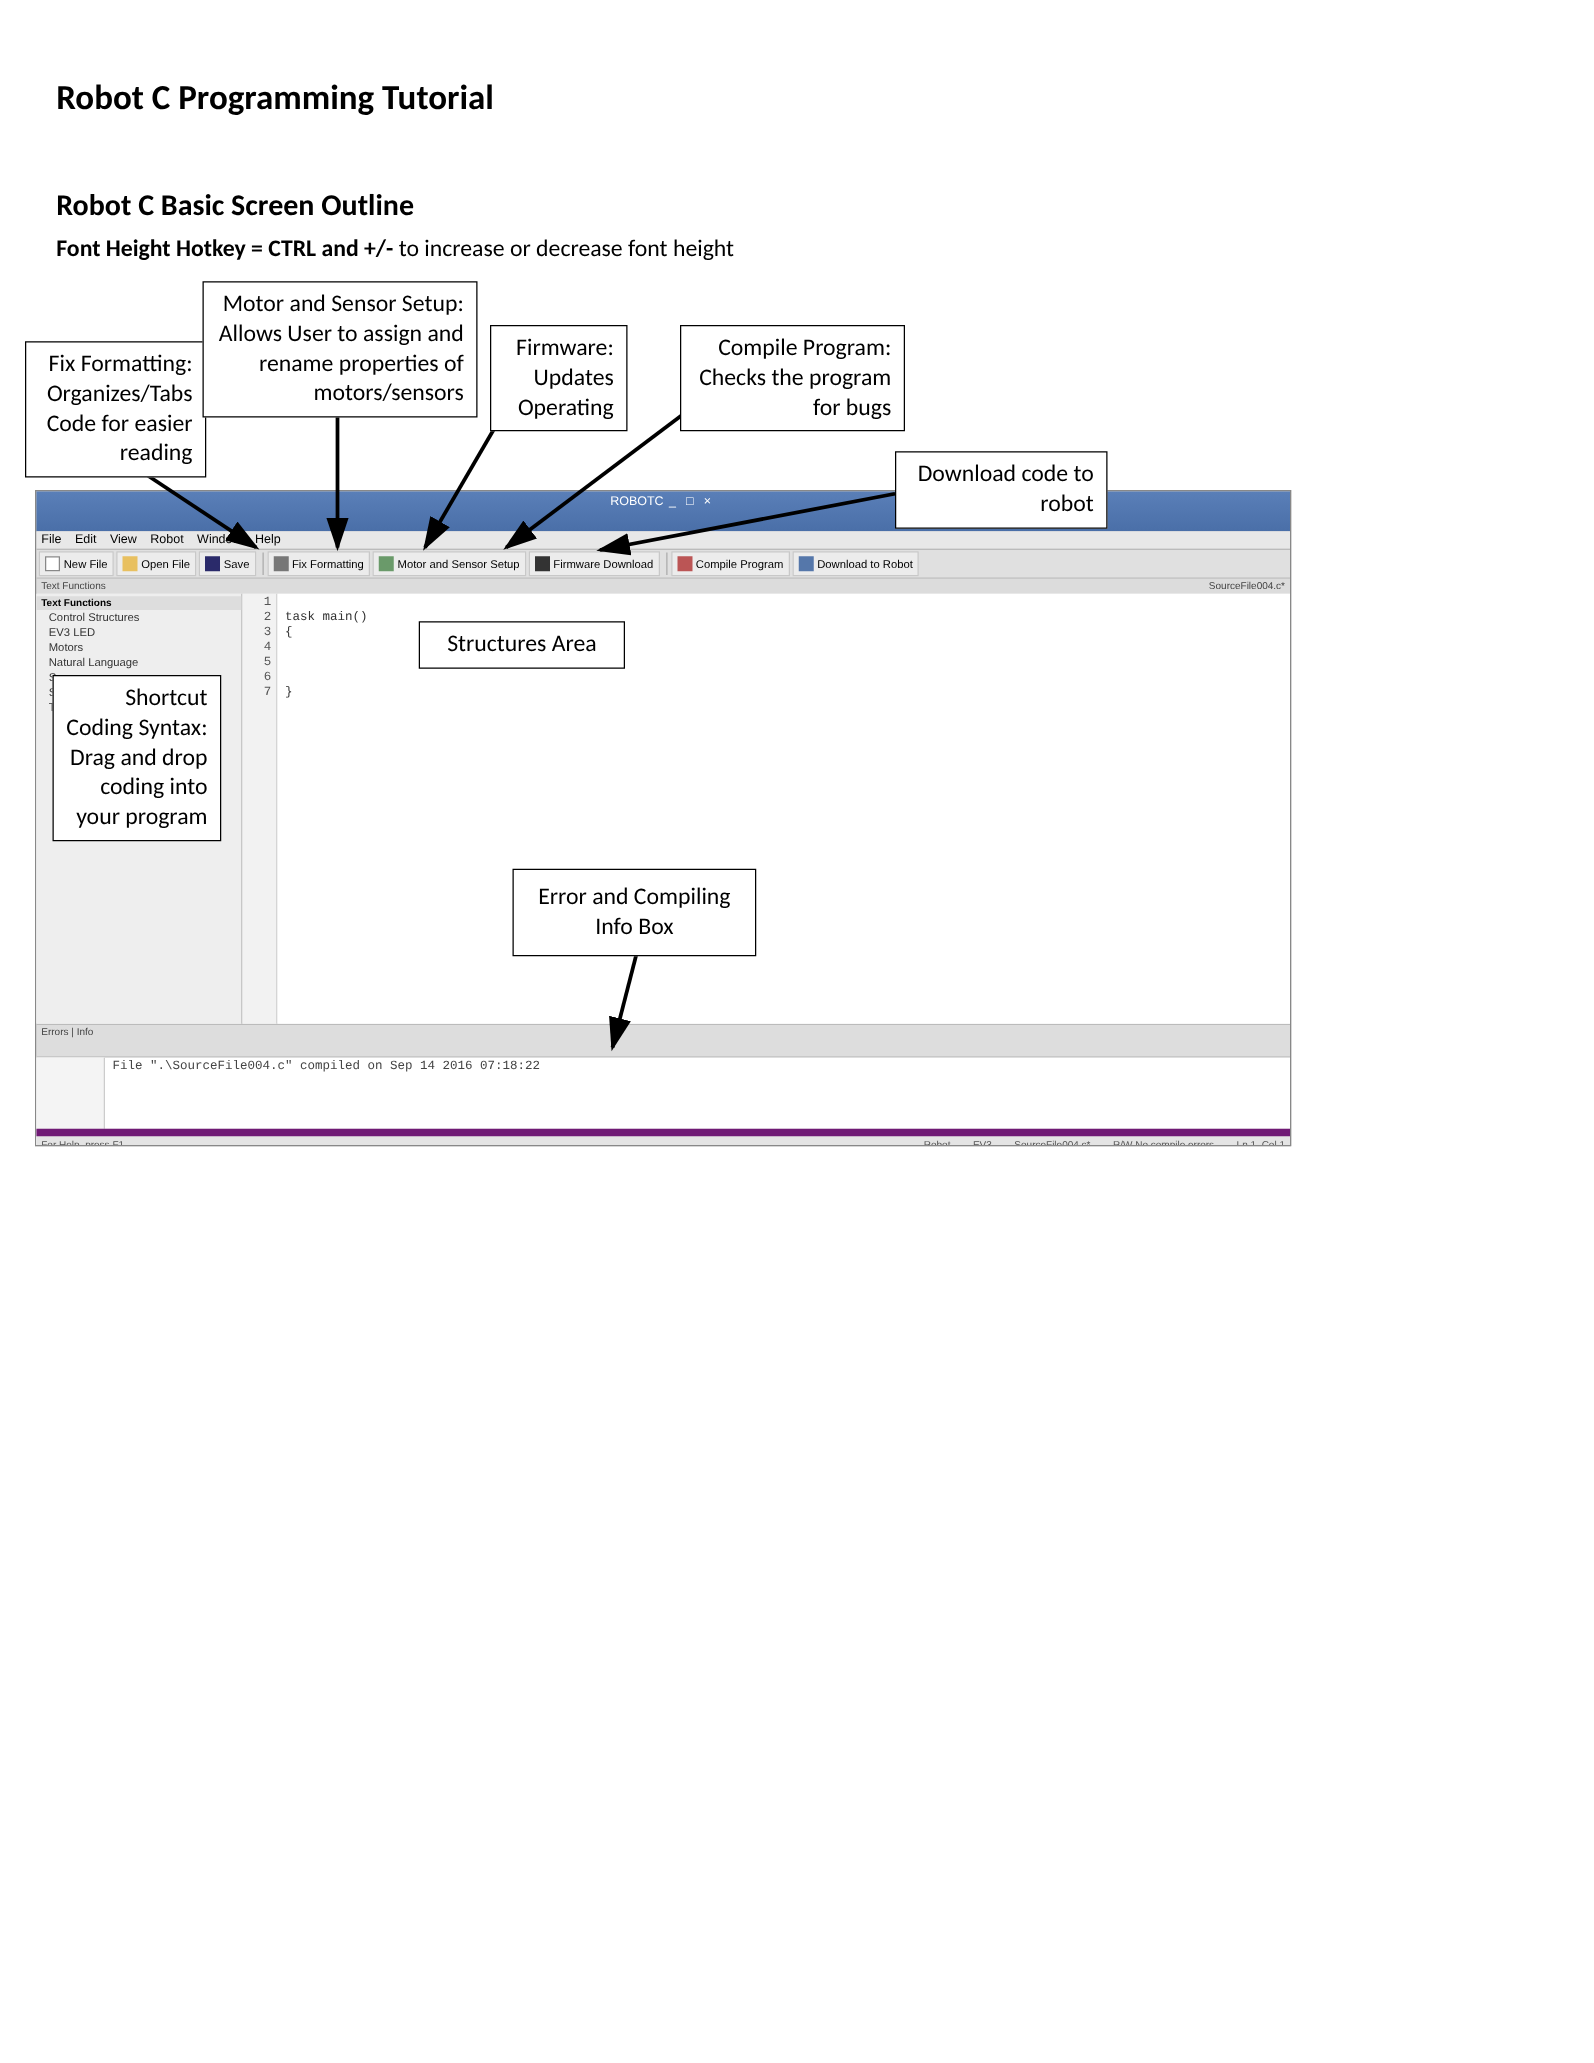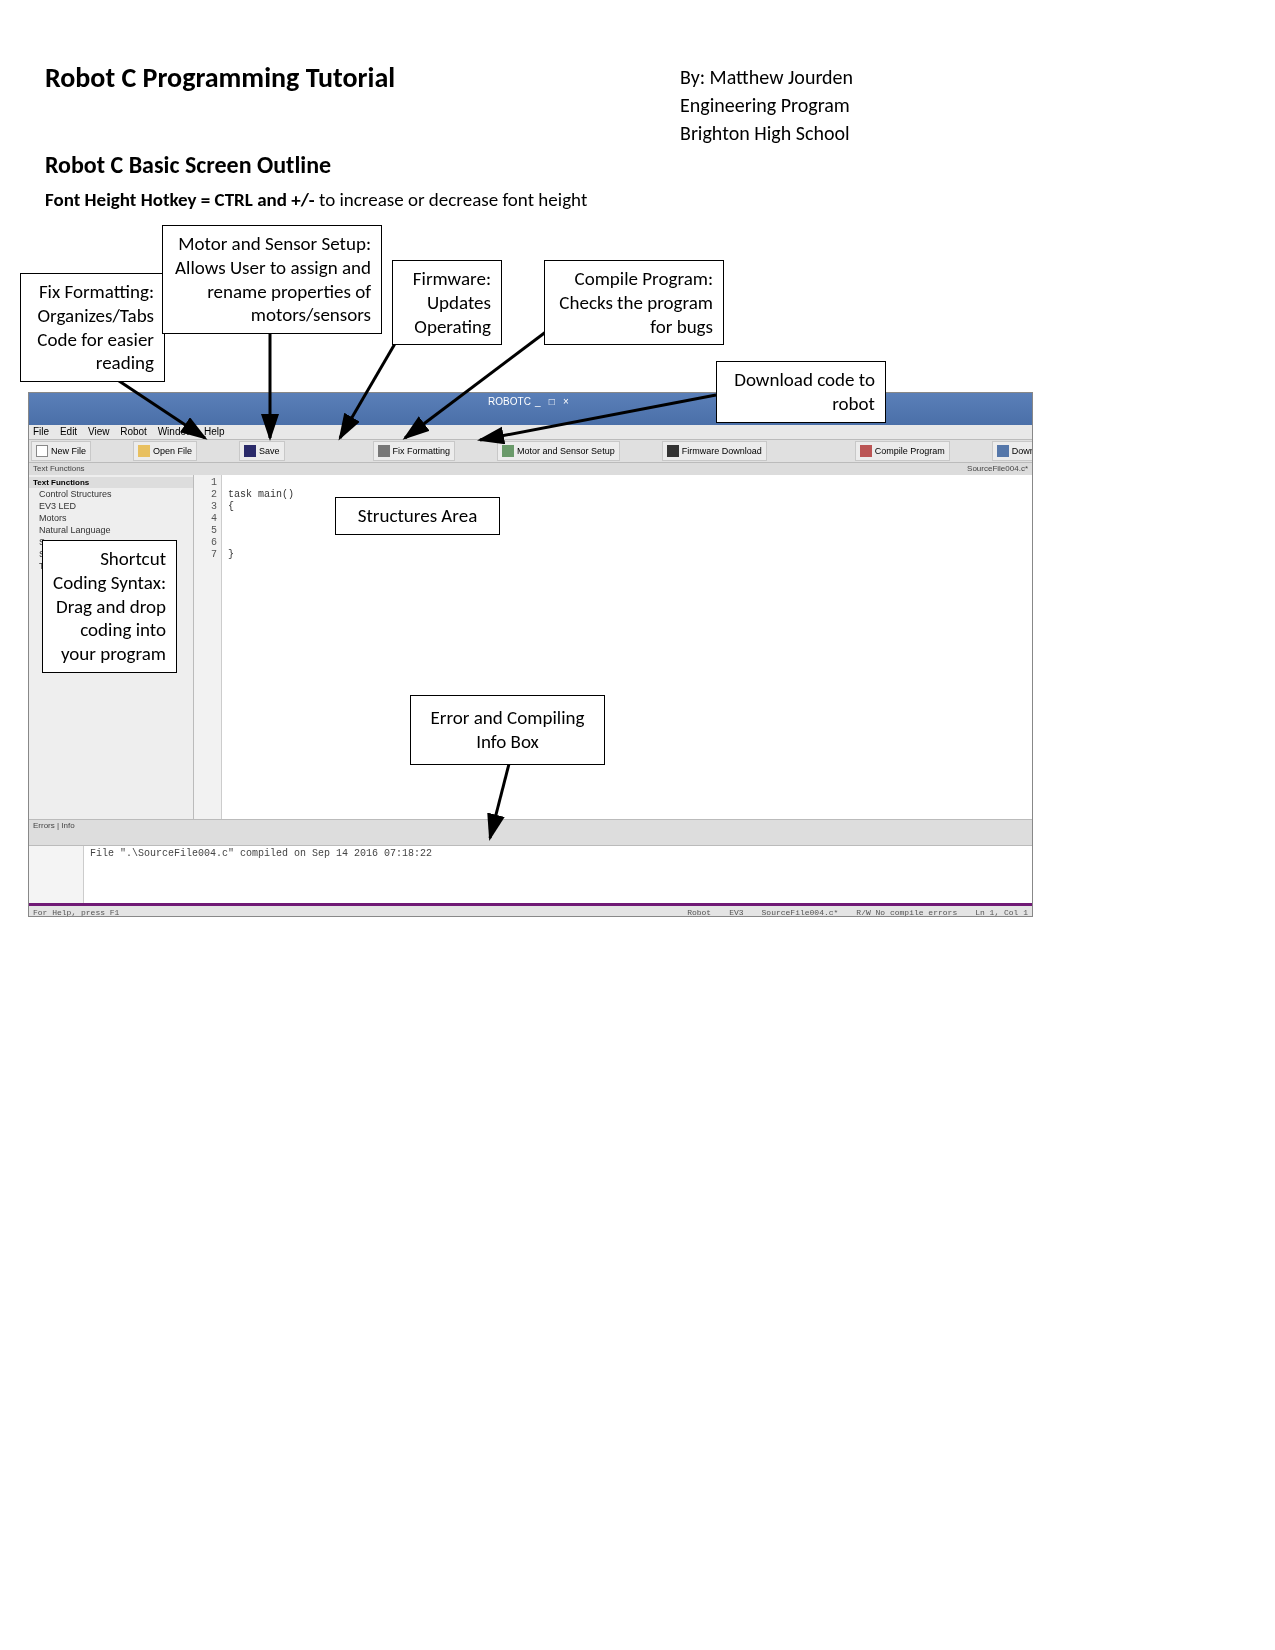--- a/index.html
+++ b/index.html
@@ -84,21 +84,20 @@
   }
   .menubar span { margin-right: 8px; }
   .toolbar {
     height: 24px;
     background: #e0e0e0;
     border-top: 1px solid #bbb;
     border-bottom: 1px solid #bbb;
     display: flex;
     align-items: center;
     padding: 0 2px;
-    gap: 40px;
   }
   .tbtn {
     display: flex;
     align-items: center;
     height: 20px;
     padding: 0 4px;
     margin-right: 2px;
     border: 1px solid #c8c8c8;
     background: #ececec;
     font-size: 9px;
@@ -167,43 +166,38 @@
   }
   .errorpanel .col1{
     width:55px; border-right:1px solid #ccc; background:#f4f4f4;
   }
   .errorpanel .msgs{
     flex:1; font-family:"Courier New",monospace; font-size:10px;
     padding:2px 6px; color:#444;
   }
   .statusbar{
     position:absolute; left:0; right:0; bottom:0; height:13px;
-    background:#e4e4e4; border-top:3px solid #701a75;
+    background:#e4e4e4; border-top:6px solid #701a75;
     font-size:8px; color:#555; display:flex; padding:0 4px;
-    justify-content:space-between; line-height:13px;font-family:Liberation Mono, monospace;
+    justify-content:space-between; line-height:13px;
   }
   .statusbar .grp{display:flex; gap:18px;}
 
   
   svg.overlay{
     position:absolute; left:0; top:0; width:1275px; height:1650px;
     pointer-events:none; z-index:30;
   }
 </style>
 </head>
 <body>
 
 <div class="page">
 
   <div class="header-title">Robot C Programming Tutorial</div>
-  <div class="byline">
-    <div>By: Matthew Jourden</div>
-    <div>Engineering Program</div>
-    <div>Brighton High School</div>
-  </div>
 
   <div class="section-title">Robot C Basic Screen Outline</div>
 
   <div class="hotkey-line">
     <span class="bold">Font Height Hotkey = CTRL and +/-</span><span> to increase or decrease font height</span>
   </div>
 
   <div class="callout" style="left:20px; top:273px; width:145px;">Fix Formatting: Organizes/Tabs Code for easier reading</div>
   <div class="callout" style="left:162px; top:225px; width:220px;">Motor and Sensor Setup: Allows User to assign and rename properties of motors/sensors</div>
   <div class="callout" style="left:392px; top:260px; width:110px;">Firmware: Updates Operating</div>

